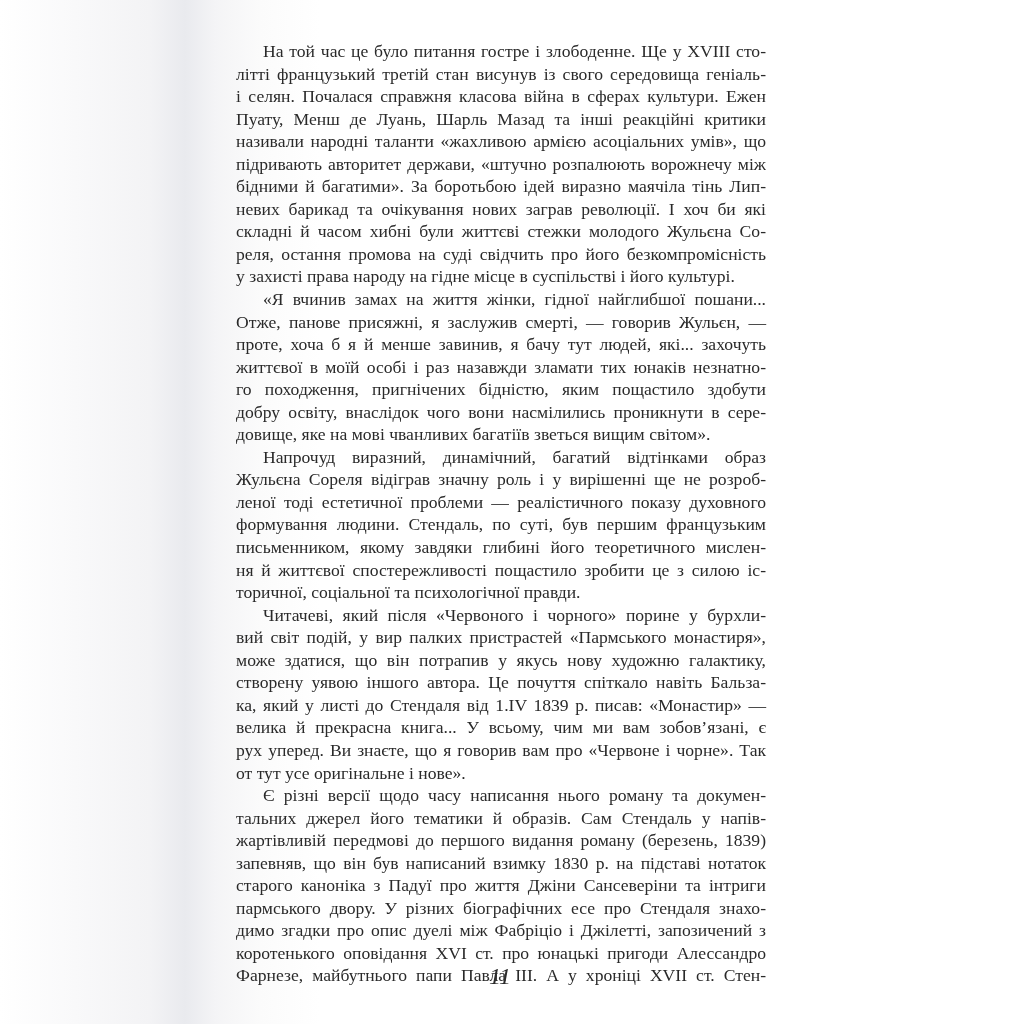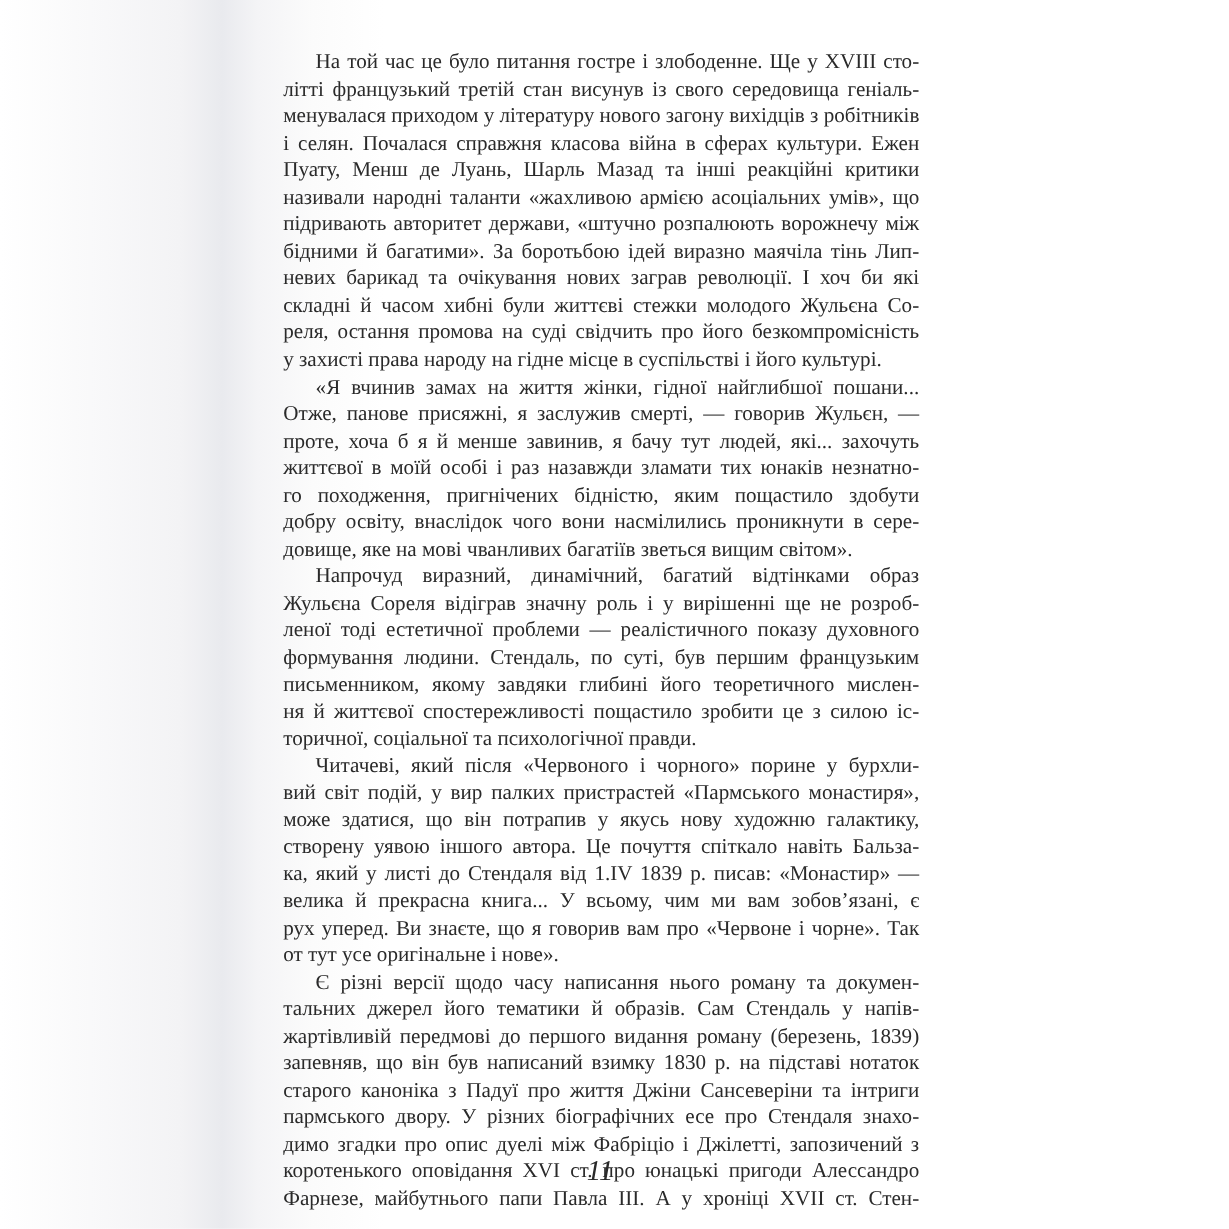--- a/index.html
+++ b/index.html
@@ -66,21 +66,20 @@
   </style>
 </head>
 <body>
 
 <div class="page">
   <div class="text-block">
 
     <div>
       <span class="line indent">На той час це було питання гостре і злободенне. Ще у XVIII сто-</span>
       <span class="line">літті французький третій стан висунув із свого середовища геніаль-</span>
-      <span class="line">менувалася приходом у літературу нового загону вихідців з робітників</span>
       <span class="line">і селян. Почалася справжня класова війна в сферах культури. Ежен</span>
       <span class="line">Пуату, Менш де Луань, Шарль Мазад та інші реакційні критики</span>
       <span class="line">називали народні таланти «жахливою армією асоціальних умів», що</span>
       <span class="line">підривають авторитет держави, «штучно розпалюють ворожнечу між</span>
       <span class="line">бідними й багатими». За боротьбою ідей виразно маячіла тінь Лип-</span>
       <span class="line">невих барикад та очікування нових заграв революції. І хоч би які</span>
       <span class="line">складні й часом хибні були життєві стежки молодого Жульєна Со-</span>
       <span class="line">реля, остання промова на суді свідчить про його безкомпромісність</span>
       <span class="line last">у захисті права народу на гідне місце в суспільстві і його культурі.</span>
     </div>

